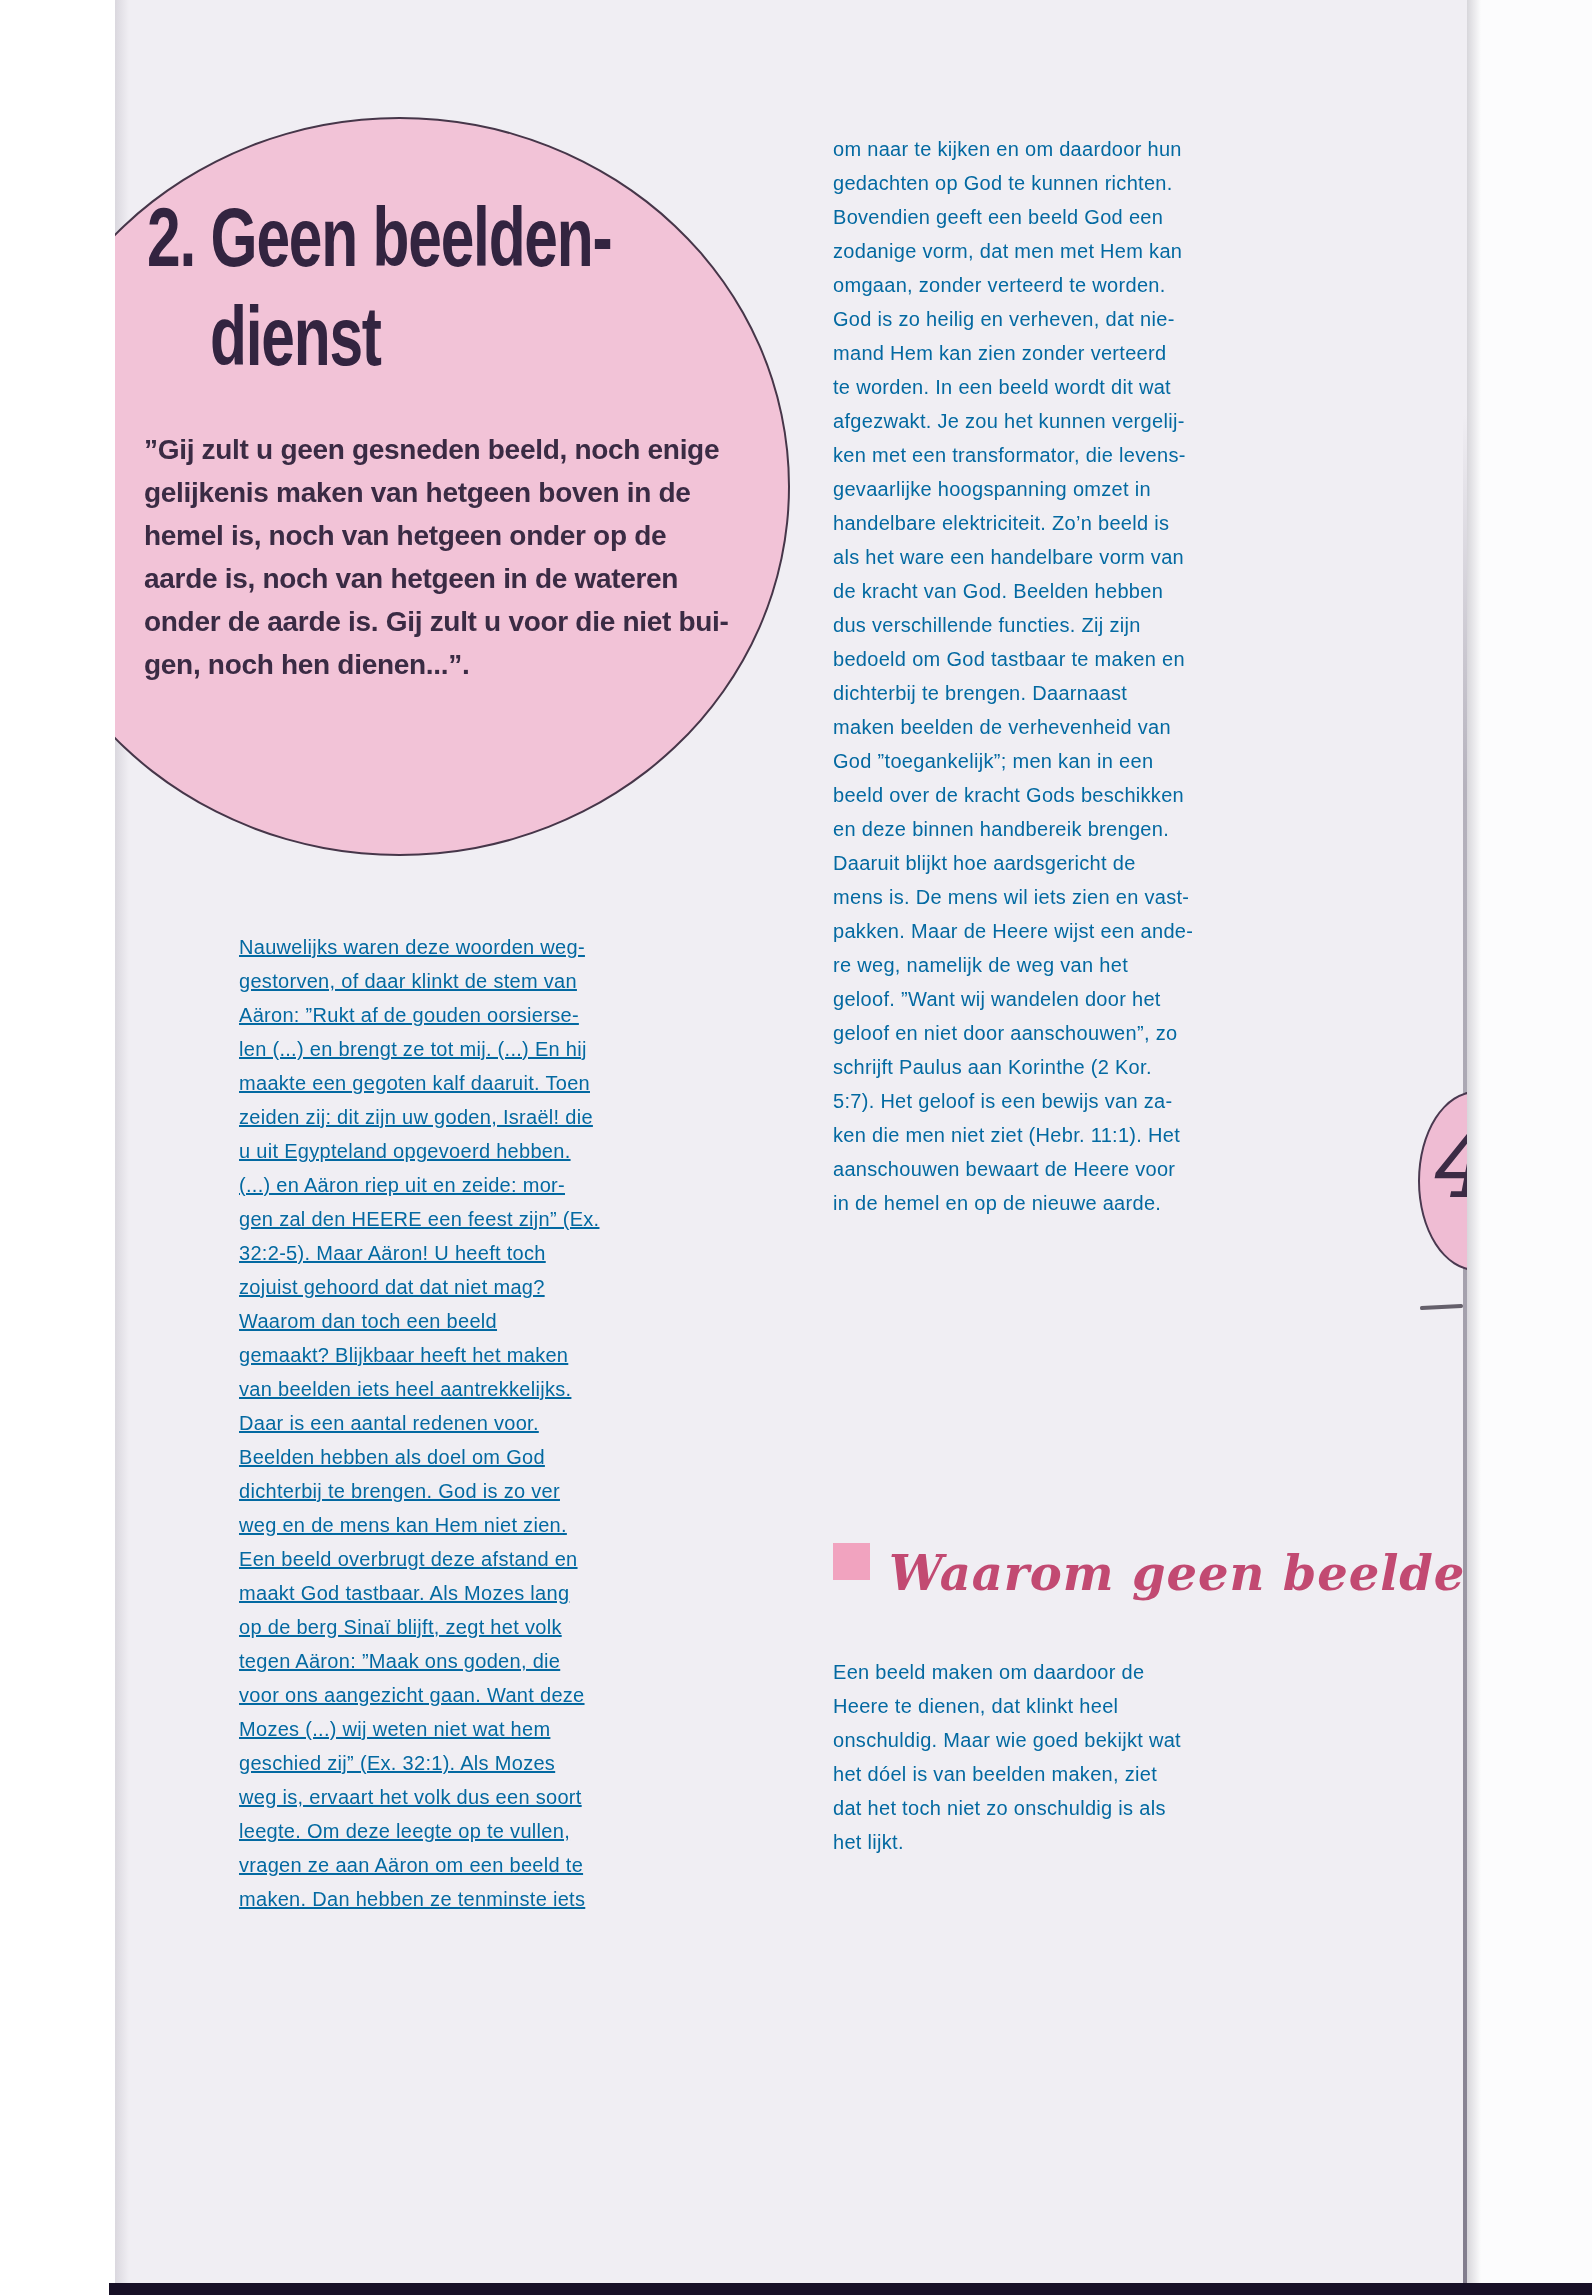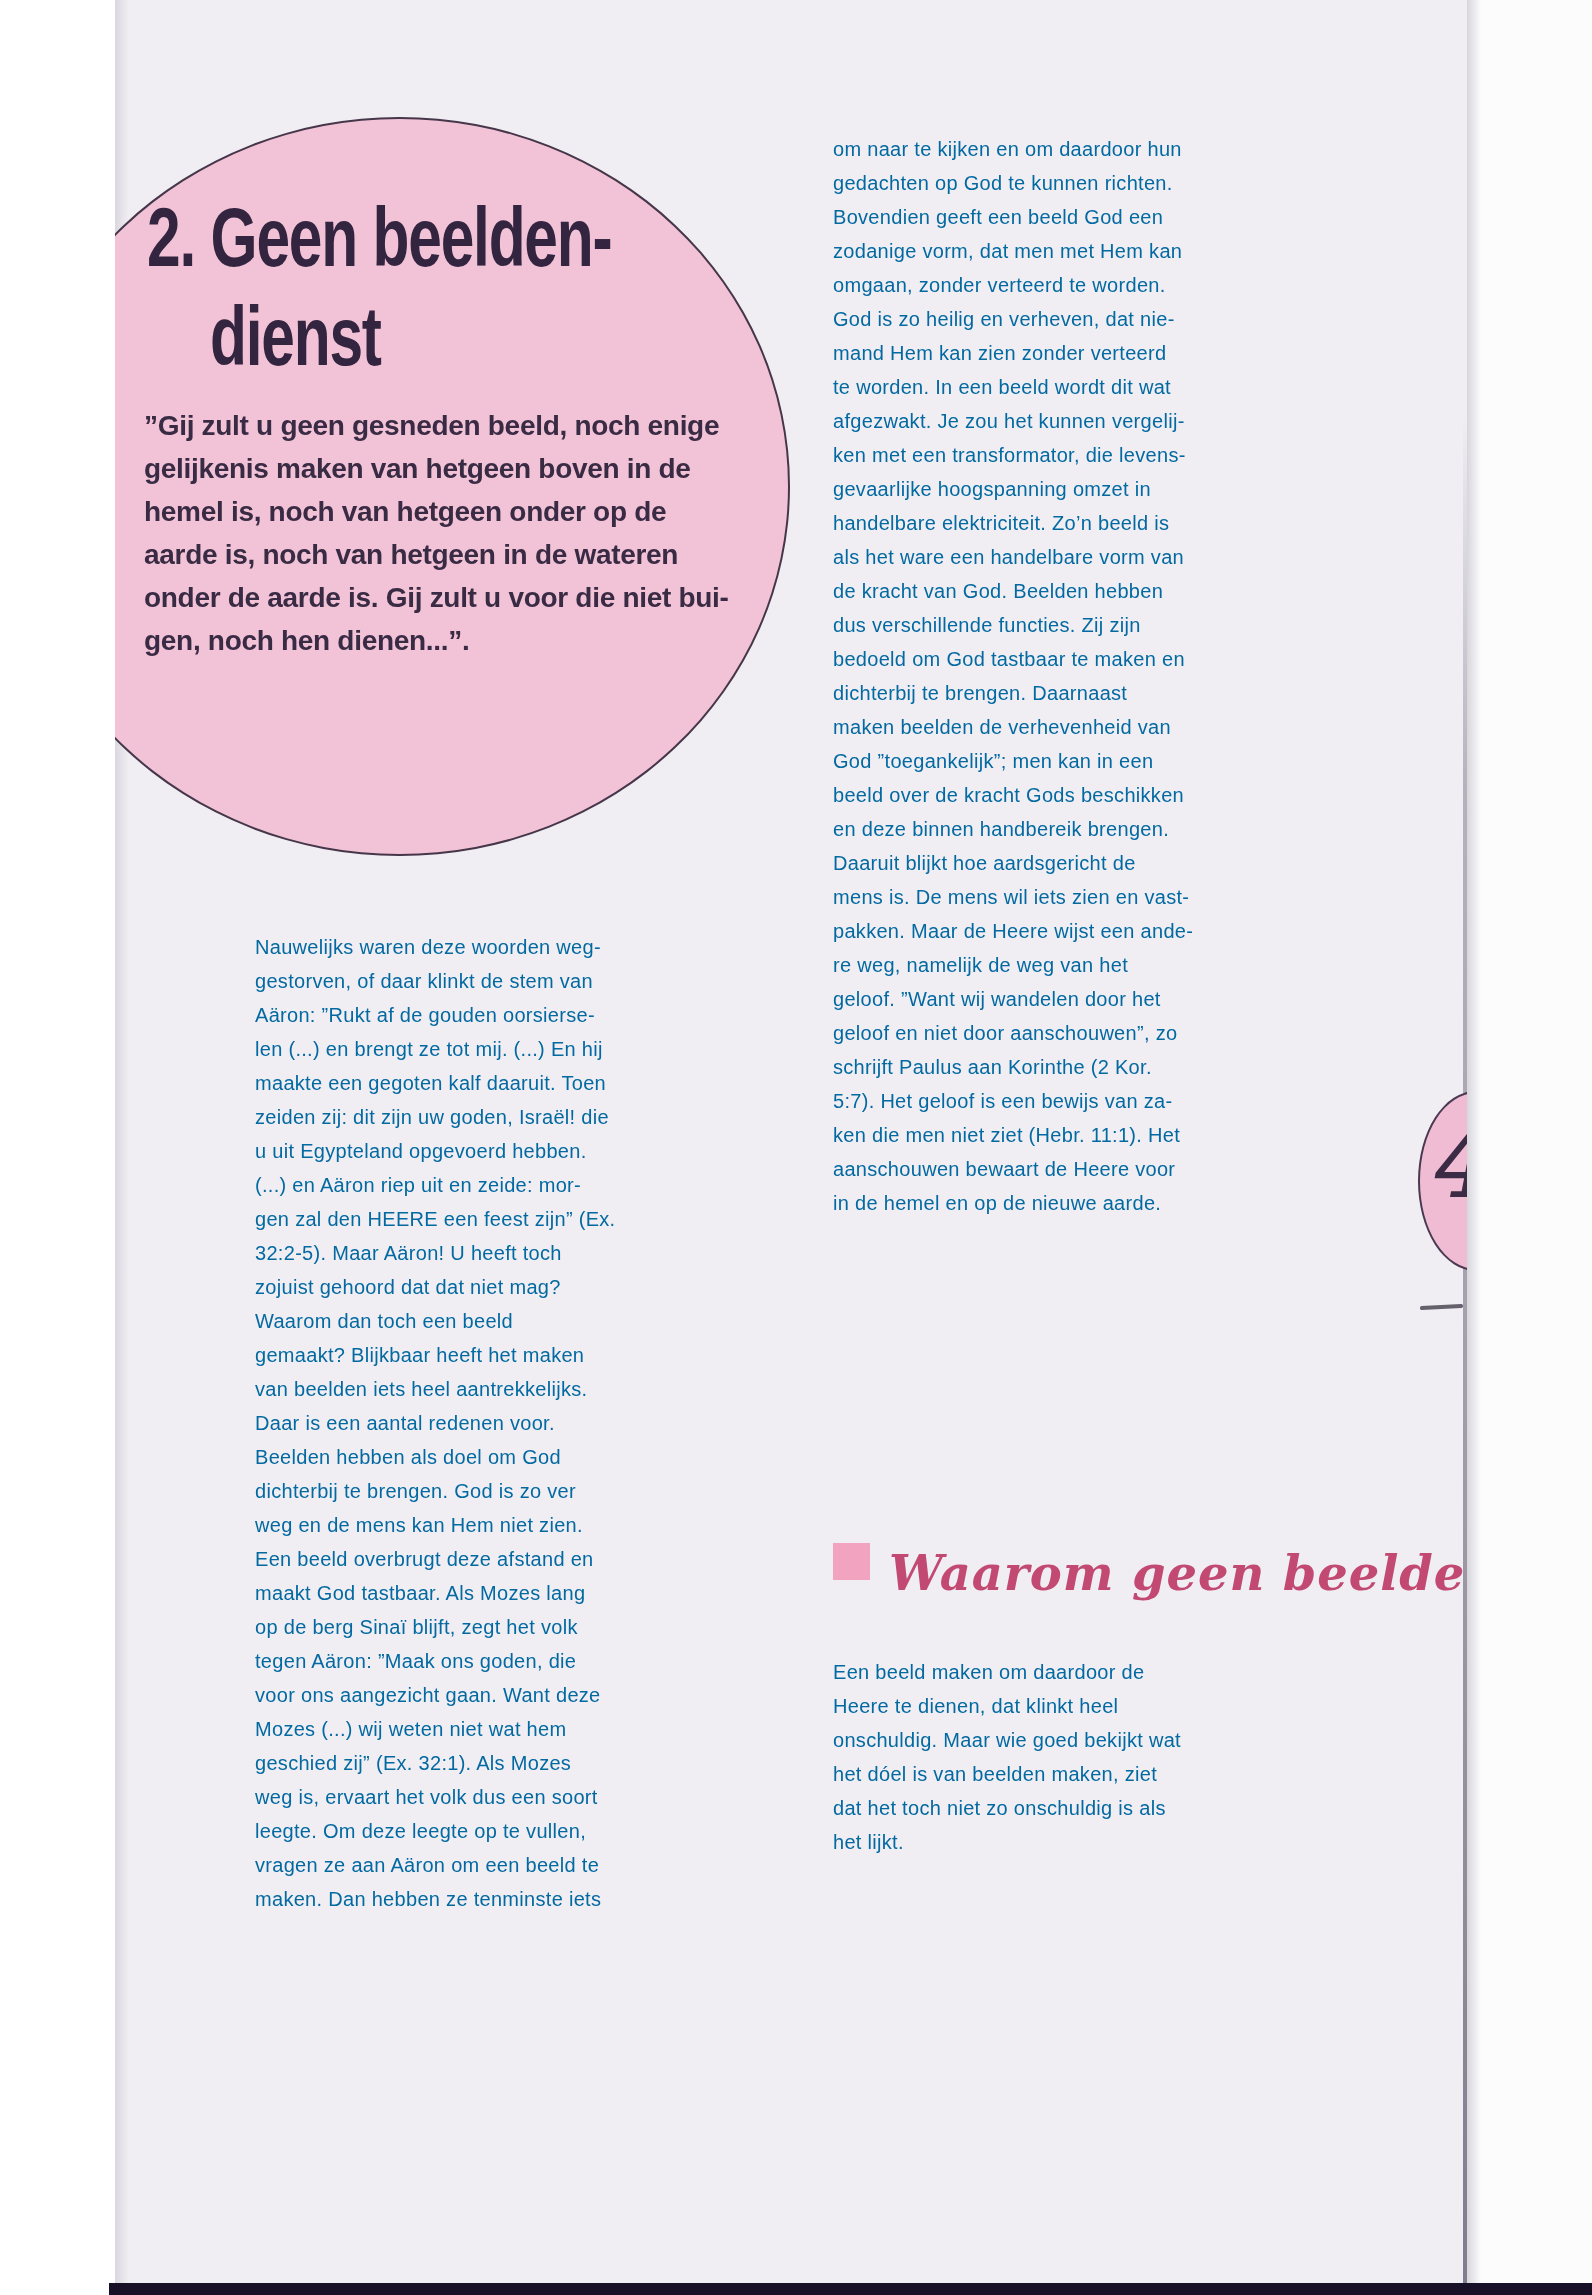--- a/index.html
+++ b/index.html
@@ -35,30 +35,30 @@
 
   .chapter-title {
     position:absolute; color:#332440; font-weight:bold; font-size:84px;
     line-height:1; letter-spacing:-1.7px; transform:scaleX(0.72); transform-origin:0 0;
     white-space:nowrap;
   }
   .title-l1 { left:32px; top:195px; }
   .title-l2 { left:95px; top:294px; }
 
   .chapter-quote {
-    position:absolute; left:29px; top:404px; width:682px;
+    position:absolute; left:29px; top:428px; width:682px;
     font-size:28px; font-weight:bold; line-height:43px; letter-spacing:-0.3px;
     color:#3a2b44; white-space:pre-line;
   }
 
   .prose {
     position:absolute; font-size:20px; line-height:34px; letter-spacing:0.3px;
     color:#0369a1; white-space:pre-line;
   }
-  .col-left    { left:140px; top:930px; width:587px; }
+  .col-left    { left:124px; top:930px; width:587px;text-decoration:underline; }
   .col-right-1 { left:718px; top:132px;  width:604px; }
   .col-right-2 { left:718px; top:1655px; width:604px; }
   .col-right-3 { left:718px; top:1943px; width:604px; }
 
   .section-bullet {
     position:absolute; left:718px; top:1543px; width:37px; height:37px;
     background:#f1a3bf;
   }
   .section-heading {
     position:absolute; left:774px; top:1545px;

